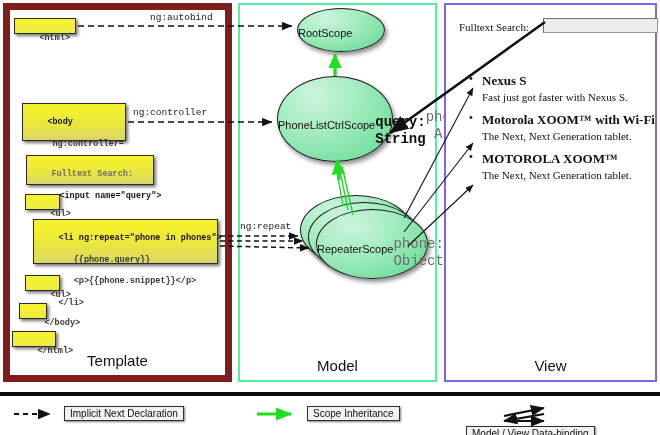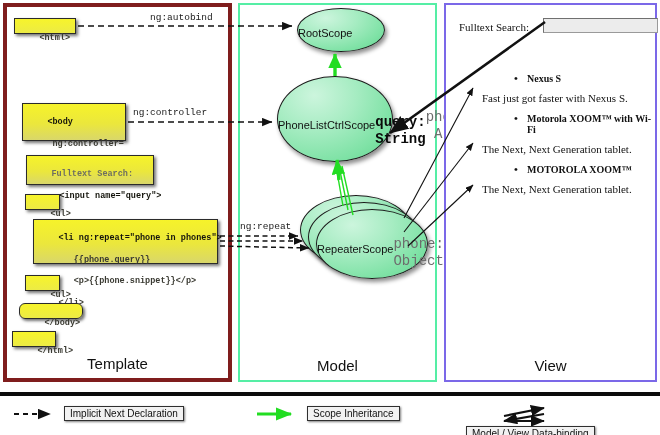--- a/index.html
+++ b/index.html
@@ -3,21 +3,21 @@
 <meta charset="utf-8">
 <style>
   html,body{margin:0;padding:0;background:#ffffff;}
   body{width:660px;height:435px;overflow:hidden;
        font-family:"Liberation Sans",sans-serif;}
 
   #root{position:relative;width:660px;height:435px;background:#fff;}
 
   
   .panel{position:absolute;background:#fff;box-sizing:border-box;}
-  #panel-template{left:3px;top:3px;width:229px;height:379px;border:4px solid #7f1d1d;}
+  #panel-template{left:3px;top:3px;width:229px;height:379px;border:7px solid #7f1d1d;}
   #panel-model{left:238px;top:3px;width:199px;height:379px;border:2px solid #55eea5;}
   #panel-view{left:444px;top:3px;width:213px;height:379px;border:2px solid #7b68e8;}
 
   .panel-title{position:absolute;bottom:6px;left:0;width:100%;text-align:center;
      font-size:15px;color:#111;font-family:"Liberation Sans",sans-serif;}
 
   
   .codebox{position:absolute;box-sizing:border-box;
      border:1px solid #2b2b2b;
      background:linear-gradient(180deg,#f6f32a 0%,#ebe73c 55%,#d9d76a 100%);
@@ -42,25 +42,25 @@
   .ell-prop.g{color:#6d6d6d;}
 
   
   #view-search-label{position:absolute;left:13px;top:16px;font-size:11px;color:#111;
      font-family:"Liberation Serif",serif;}
   #view-search-input{position:absolute;left:97px;top:13px;width:115px;height:15px;
      background:#ececec;border:1px solid #9a9a9a;
      border-top-color:#707070;border-left-color:#707070;box-sizing:border-box;}
   .view-list{position:absolute;left:20px;top:68px;width:190px;}
   .view-item{margin-bottom:4px;}
-  .view-name{font-family:"Liberation Serif",serif;font-size:10px;color:#111;
-     position:relative;padding-left:16px;font-weight:bold;margin-left:45px;}
+  .view-name{font-family:"Liberation Serif",serif;font-size:13px;color:#111;
+     position:relative;padding-left:16px;font-weight:bold;}
   .view-name::before{content:"\2022";position:absolute;left:3px;top:-1px;font-size:11px;}
   .view-snippet{font-family:"Liberation Serif",serif;font-size:11px;color:#111;
-     padding-left:16px;margin-top:8px;margin-bottom:9px;}
+     padding-left:16px;margin-top:2px;margin-bottom:9px;}
 
   
   #wires{position:absolute;left:0;top:0;width:660px;height:435px;pointer-events:none;}
 
   
   .wire-label{position:absolute;font-family:"Liberation Mono","DejaVu Sans Mono",monospace;
      font-size:9.5px;color:#1b1b1b;white-space:nowrap;}
 
   
   #divider{position:absolute;left:0;top:392px;width:660px;height:4px;background:#0b0b0b;}
@@ -103,21 +103,21 @@
     <span class="dark">&lt;li ng:repeat="phone in phones"&gt;</span><br>
     <span>   {{phone.query}}</span><br>
     <span>   &lt;p&gt;{{phone.snippet}}&lt;/p&gt;</span><br>
     <span>&lt;/li&gt;</span>
   </div>
 
   <div class="codebox flat" style="left:25px;top:275px;width:35px;height:16px;padding-top:3px;">
     <span>&lt;ul&gt;</span>
   </div>
 
-  <div class="codebox flat" style="left:19px;top:303px;width:64px;height:16px;padding-top:3px;border-radius:6px;">
+  <div class="codebox flat" style="left:19px;top:303px;width:28px;height:16px;padding-top:3px;">
     <span>&lt;/body&gt;</span>
   </div>
 
   <div class="codebox flat" style="left:12px;top:331px;width:44px;height:16px;padding-top:3px;">
     <span>&lt;/html&gt;</span>
   </div>
 
   <div class="panel" id="panel-model">
     <div class="panel-title">Model</div>
   </div>

